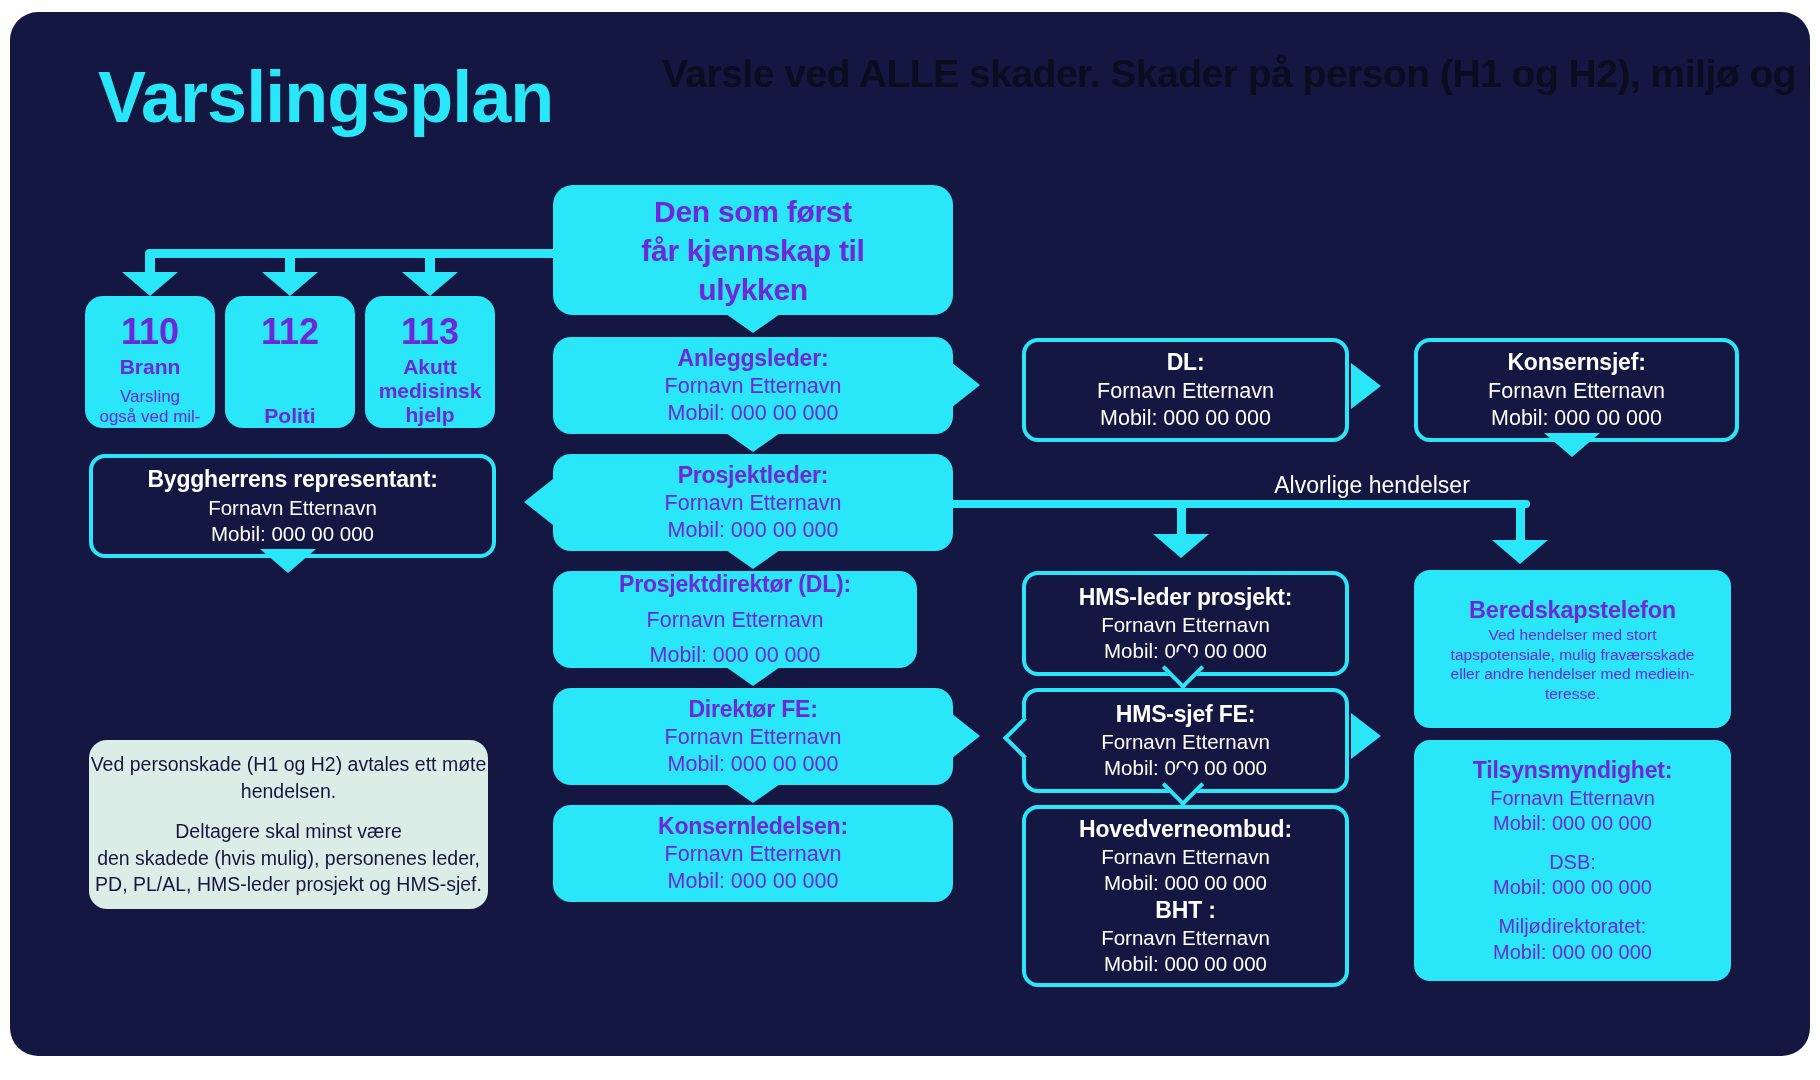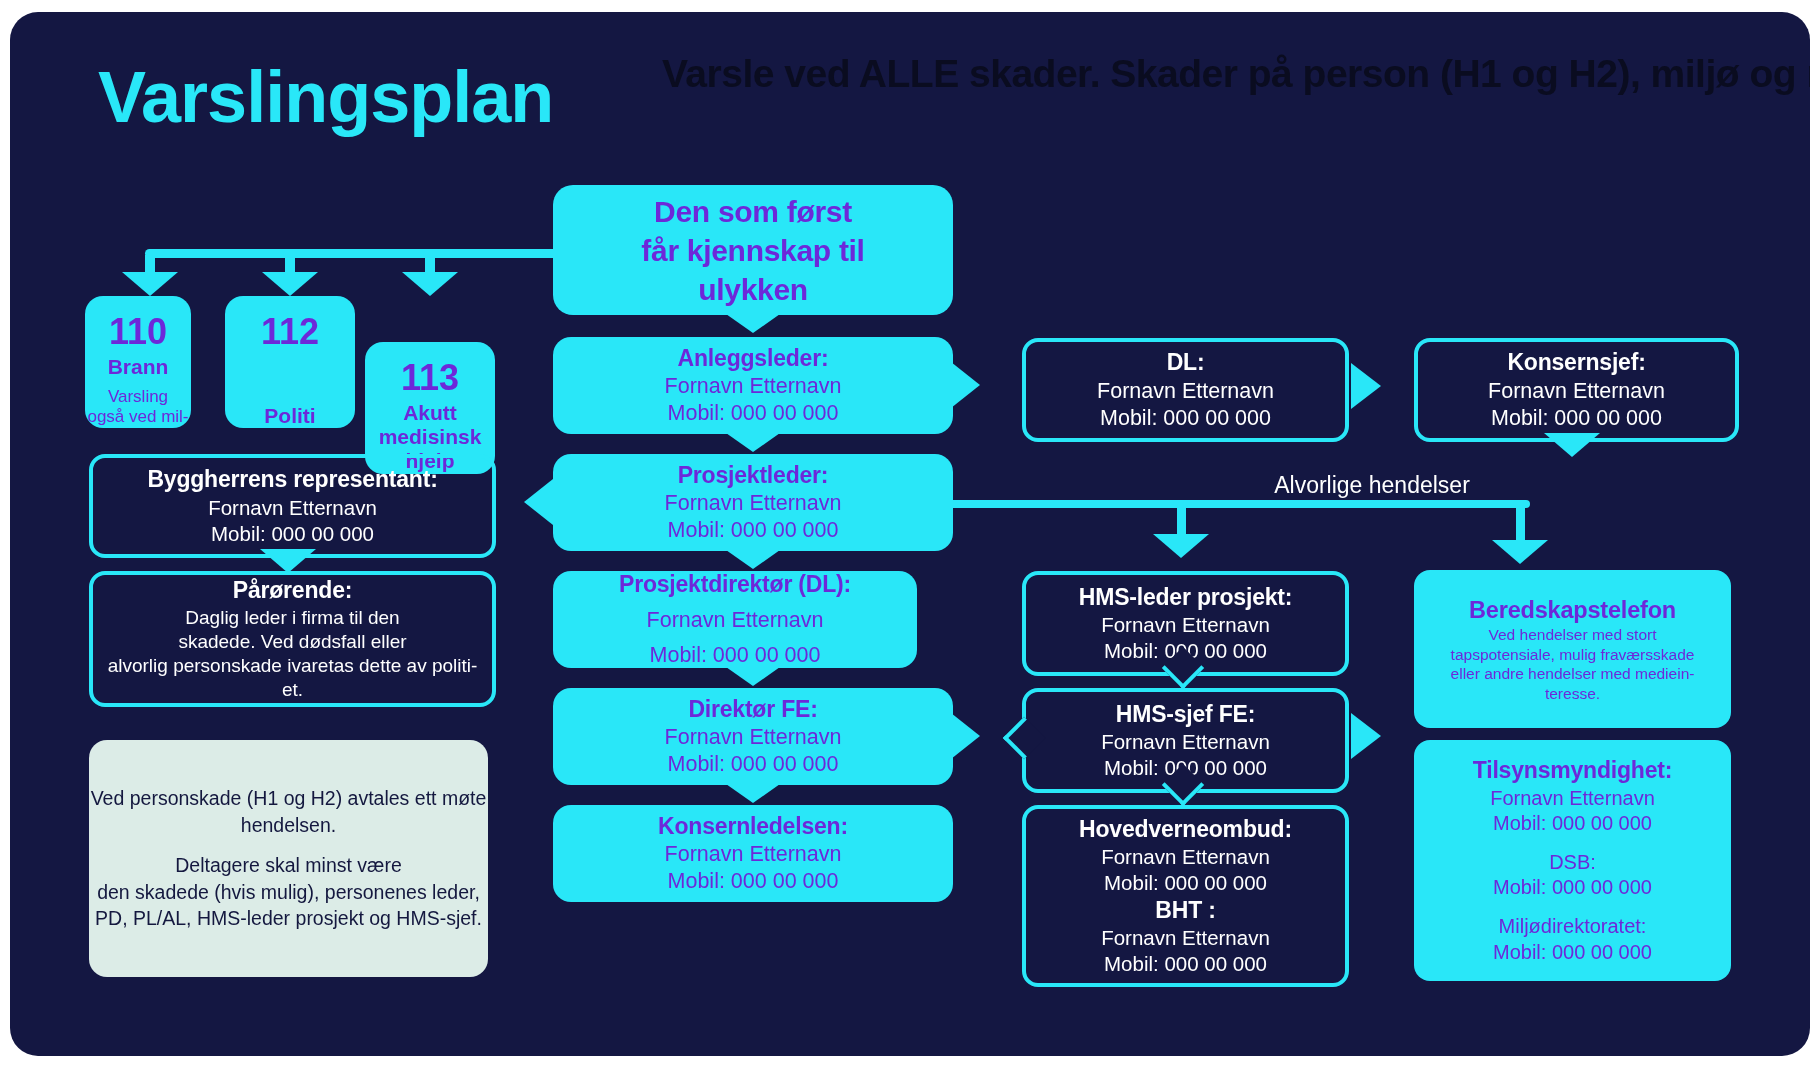--- a/index.html
+++ b/index.html
@@ -53,33 +53,33 @@
     <div id="top-note">Varsle ved ALLE skader. Skader på person (H1 og H2), miljø og mate</div>
 
     <div class="cline" style="left:135px;top:237px;width:410px;height:9px;border-top-left-radius:6px;border-bottom-left-radius:6px;"></div>
     <div class="cline" style="left:135px;top:243px;width:10px;height:20px;"></div>
     <div class="cline" style="left:275px;top:243px;width:10px;height:20px;"></div>
     <div class="cline" style="left:415px;top:243px;width:10px;height:20px;"></div>
     <div class="arrow-down" style="left:112px;top:260px;"></div>
     <div class="arrow-down" style="left:252px;top:260px;"></div>
     <div class="arrow-down" style="left:392px;top:260px;"></div>
 
-    <div class="cbox" style="left:75px;top:284px;width:106px;height:132px;justify-content:flex-start;padding-top:16px;box-sizing:border-box;">
+    <div class="cbox" style="left:75px;top:284px;width:130px;height:132px;justify-content:flex-start;padding-top:16px;box-sizing:border-box;">
       <span class="num">110</span>
       <span class="elabel">Brann</span>
       <span class="enote">
         <span style="display:block;">Varsling</span>
         <span style="display:block;">også ved mil-</span>
       </span>
     </div>
     <div class="cbox" style="left:215px;top:284px;width:130px;height:132px;justify-content:space-between;padding-top:16px;box-sizing:border-box;">
       <span class="num">112</span>
       <span class="elabel">Politi</span>
     </div>
-    <div class="cbox" style="left:355px;top:284px;width:130px;height:132px;justify-content:flex-start;padding-top:16px;box-sizing:border-box;margin-top:46px;">
+    <div class="cbox" style="left:355px;top:284px;width:130px;height:132px;justify-content:flex-start;padding-top:16px;box-sizing:border-box;">
       <span class="num">113</span>
       <span class="elabel">Akutt medisinsk hjelp</span>
     </div>
 
     <div class="cbox" style="left:543px;top:173px;width:400px;height:130px;border-radius:20px;">
       <span class="startline">Den som først</span>
       <span class="startline">får kjennskap til</span>
       <span class="startline">ulykken</span>
     </div>
     <div class="tab-down" style="left:716px;top:302px;"></div>
@@ -134,29 +134,22 @@
     </div>
     <div class="arrow-down" style="left:1534px;top:421px;"></div>
 
     <div class="obox" style="left:79px;top:442px;width:399px;height:96px;">
       <span class="bt">Byggherrens representant:</span>
       <span class="bl" style="font-size:20.5px;">Fornavn Etternavn</span>
       <span class="bl" style="font-size:20.5px;">Mobil: 000 00 000</span>
     </div>
     <div class="arrow-down" style="left:250px;top:537px;"></div>
 
-    <div class="obox" style="left:79px;top:559px;width:399px;height:128px;">
-      <span class="bt">Pårørende:</span>
-      <span class="bl" style="font-size:19px;">Daglig leder i firma til den</span>
-      <span class="bl" style="font-size:19px;">skadede. Ved dødsfall eller</span>
-      <span class="bl" style="font-size:19px;">alvorlig personskade ivaretas dette av politi-</span>
-      <span class="bl" style="font-size:19px;">et.</span>
-    </div>
-
-    <div class="mint" style="left:79px;top:728px;width:399px;height:237px;">
+
+    <div class="mint" style="left:79px;top:728px;width:399px;height:169px;">
       <span class="mintline">Ved personskade (H1 og H2) avtales ett møte</span>
       <span class="mintline">hendelsen.</span>
       <span class="gap"></span>
       <span class="mintline">Deltagere skal minst være</span>
       <span class="mintline">den skadede (hvis mulig), personenes leder,</span>
       <span class="mintline">PD, PL/AL, HMS-leder prosjekt og HMS-sjef.</span>
     </div>
 
     <div class="serious">Alvorlige hendelser</div>
     <div class="cline" style="left:943px;top:488px;width:577px;height:8px;border-top-right-radius:8px;border-bottom-right-radius:8px;"></div>

